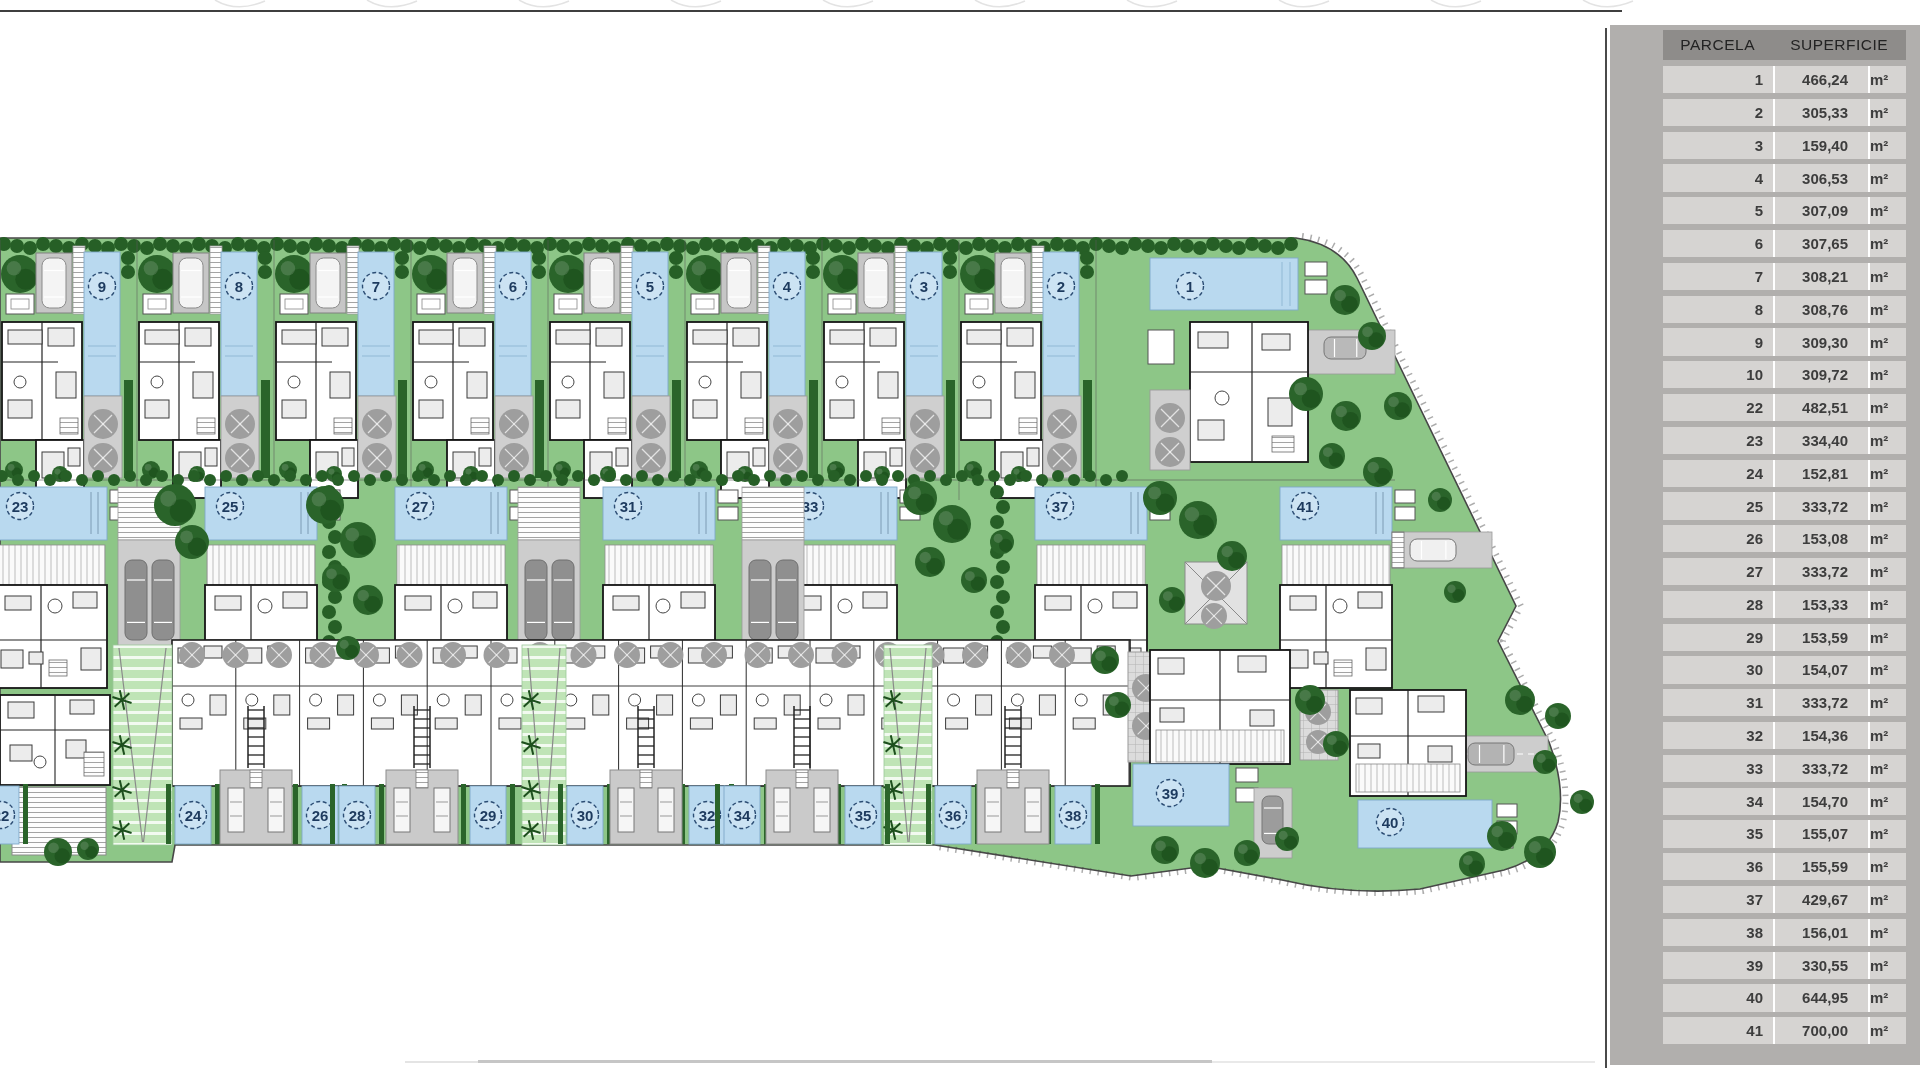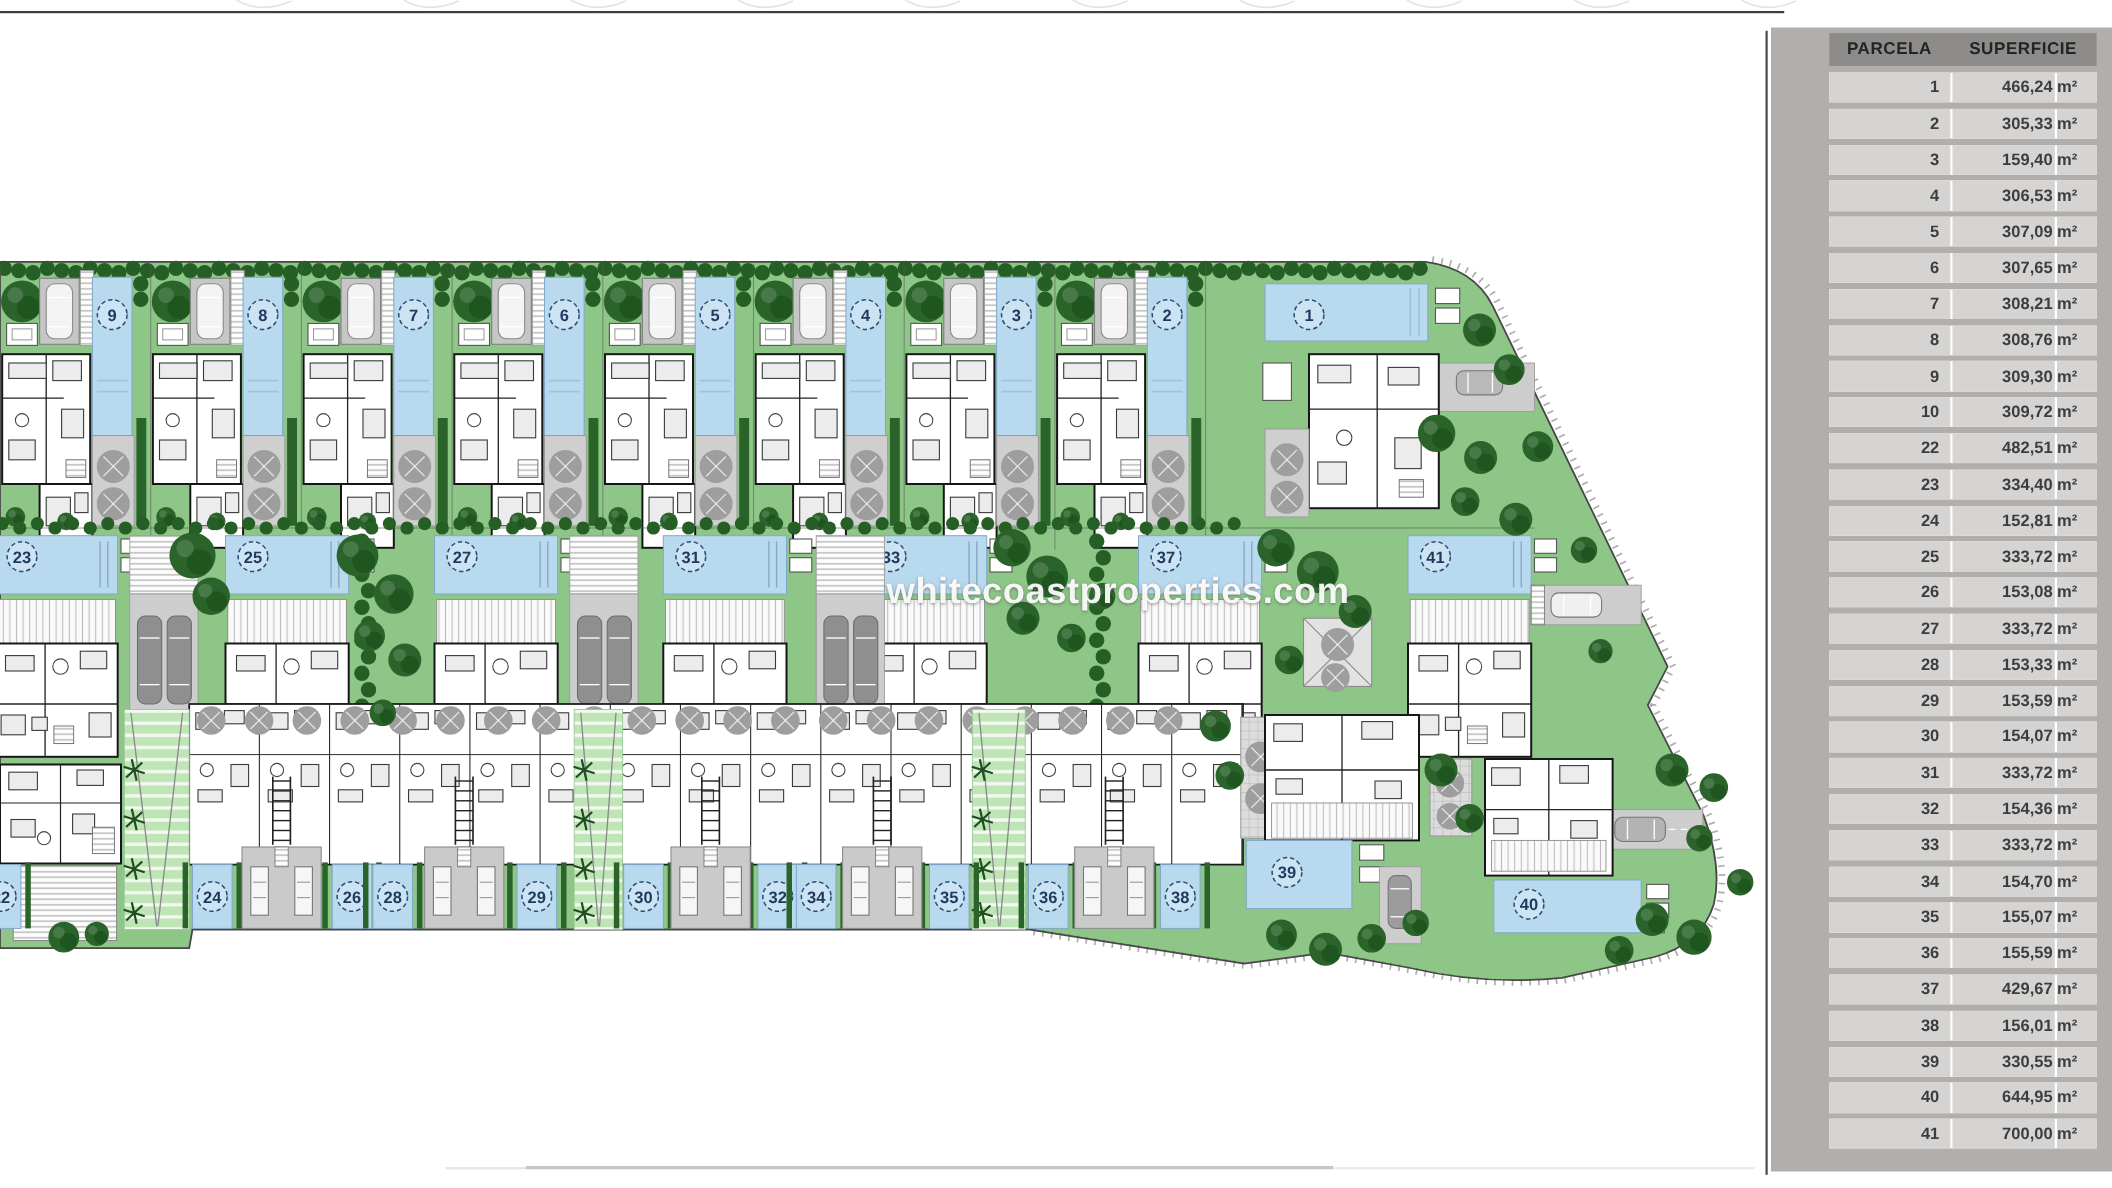--- a/index.html
+++ b/index.html
@@ -6,28 +6,28 @@
   .stage{position:relative;width:1920px;height:1080px;background:#ffffff;overflow:hidden;
          font-family:"Liberation Sans",sans-serif;}
   #plan-svg{position:absolute;left:0;top:0;}
   .watermark{position:absolute;left:806px;top:518px;width:320px;
       font-size:33px;font-weight:bold;color:rgba(255,255,255,0.93);
       text-shadow:0 1px 3px rgba(80,80,80,0.65);letter-spacing:0.5px;white-space:nowrap;}
   .panel{position:absolute;left:1610px;top:25px;width:310px;height:1040px;background:#b1afad;}
   .panel-borderline{position:absolute;left:1605px;top:28px;width:2px;height:1040px;background:#4a4a4a;}
   .ptable{position:absolute;left:53px;top:5px;width:243px;}
   .phdr{height:30px;background:#8e8c8a;display:flex;align-items:center;
-        font-size:15.5px;font-weight:bold;color:#232323;letter-spacing:0.5px;margin-bottom:6px;}
+        font-size:15.5px;font-weight:normal;color:#232323;letter-spacing:0.5px;margin-bottom:6px;}
   .phdr span:first-child{flex:0 0 45%;text-align:center;}
   .phdr span:last-child{flex:1;text-align:center;}
   .prow{height:27.3px;margin-bottom:5.5px;display:flex;background:#fff;}
   .prow .c{background:#d6d4d2;display:flex;align-items:center;font-size:15px;
            font-weight:600;color:#3d3d3d;}
   .prow .c1{flex:0 0 100px;justify-content:flex-end;padding-right:10px;margin-right:2px;}
-  .prow .c2{flex:1;justify-content:flex-end;padding-right:2px;margin-right:2px;}
+  .prow .c2{flex:1;justify-content:flex-end;padding-right:20px;margin-right:2px;}
   .prow .c3{flex:0 0 36px;justify-content:flex-start;}
   .topline{position:absolute;left:0;top:10px;width:1622px;height:2px;background:#3f3f3f;}
   .bline1{position:absolute;left:478px;top:1060px;width:734px;height:3px;background:#c6c6c6;}
   .bline2{position:absolute;left:405px;top:1061px;width:73px;height:2px;background:#e4e4e4;}
   .bline3{position:absolute;left:1212px;top:1061px;width:383px;height:2px;background:#e9e9e9;}
 </style>
 </head>
 <body>
 
 <div class="stage">
@@ -1501,21 +1501,20 @@
         <circle cx="91.3" cy="852.08" r="6.050000000000001" fill="rgba(0,40,0,0.25)"></circle>
         <circle cx="84.48" cy="845.7" r="4.18" fill="rgba(255,255,255,0.14)"></circle>
       </g>
     </svg>
 
   <div class="topline"></div>
   <div class="bline1"></div>
   <div class="bline2"></div>
   <div class="bline3"></div>
 
-  <div class="watermark">whitecoastproperties.com</div>
 
   <div class="panel-borderline"></div>
   <aside class="panel">
     <div class="ptable">
       <div class="phdr">
         <span>PARCELA</span>
         <span>SUPERFICIE</span>
       </div>
       <div id="rows">
           <div class="prow">

